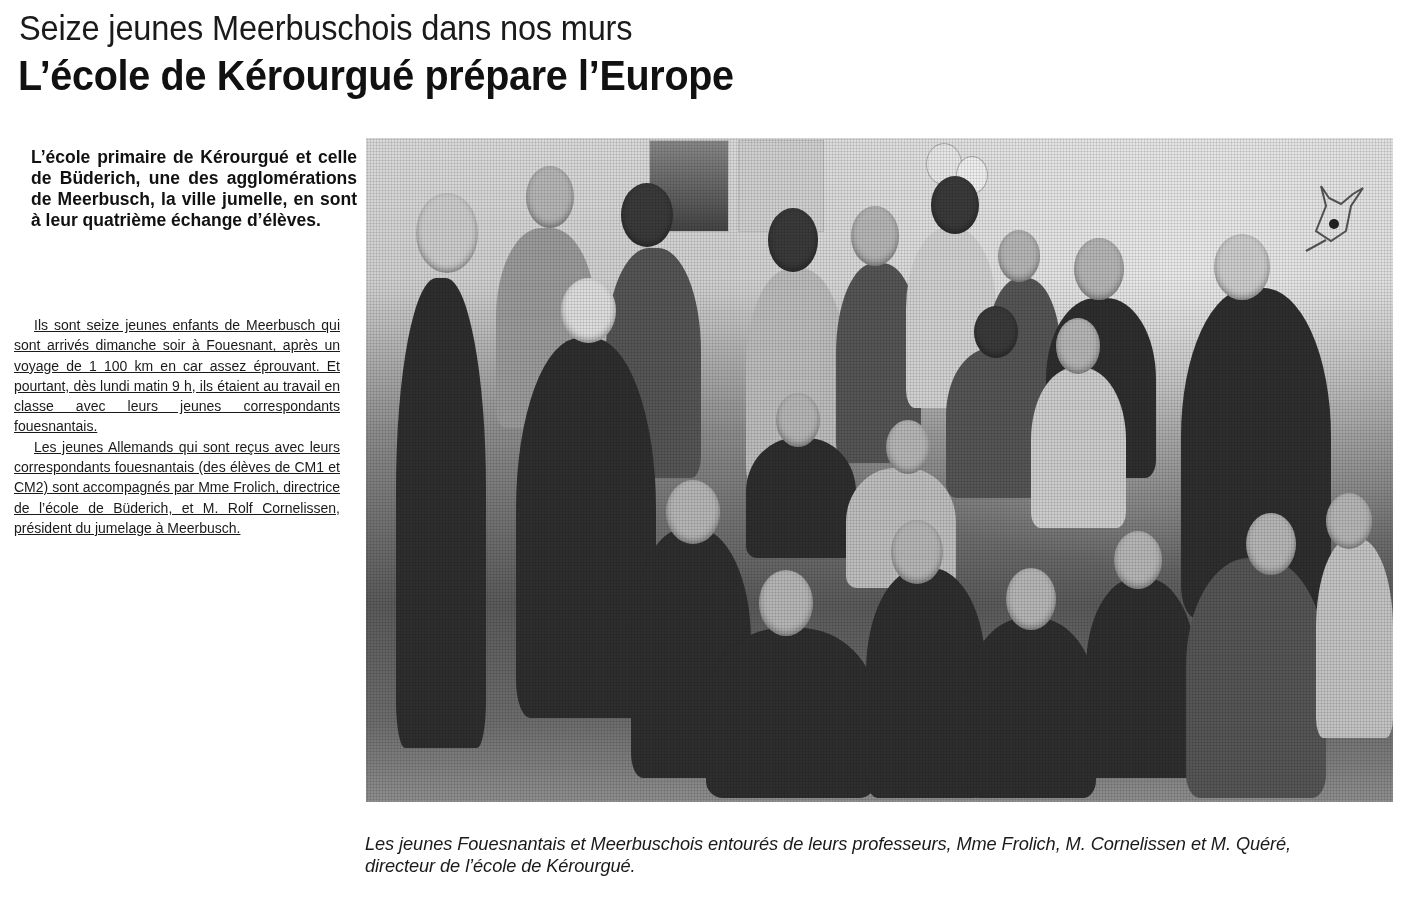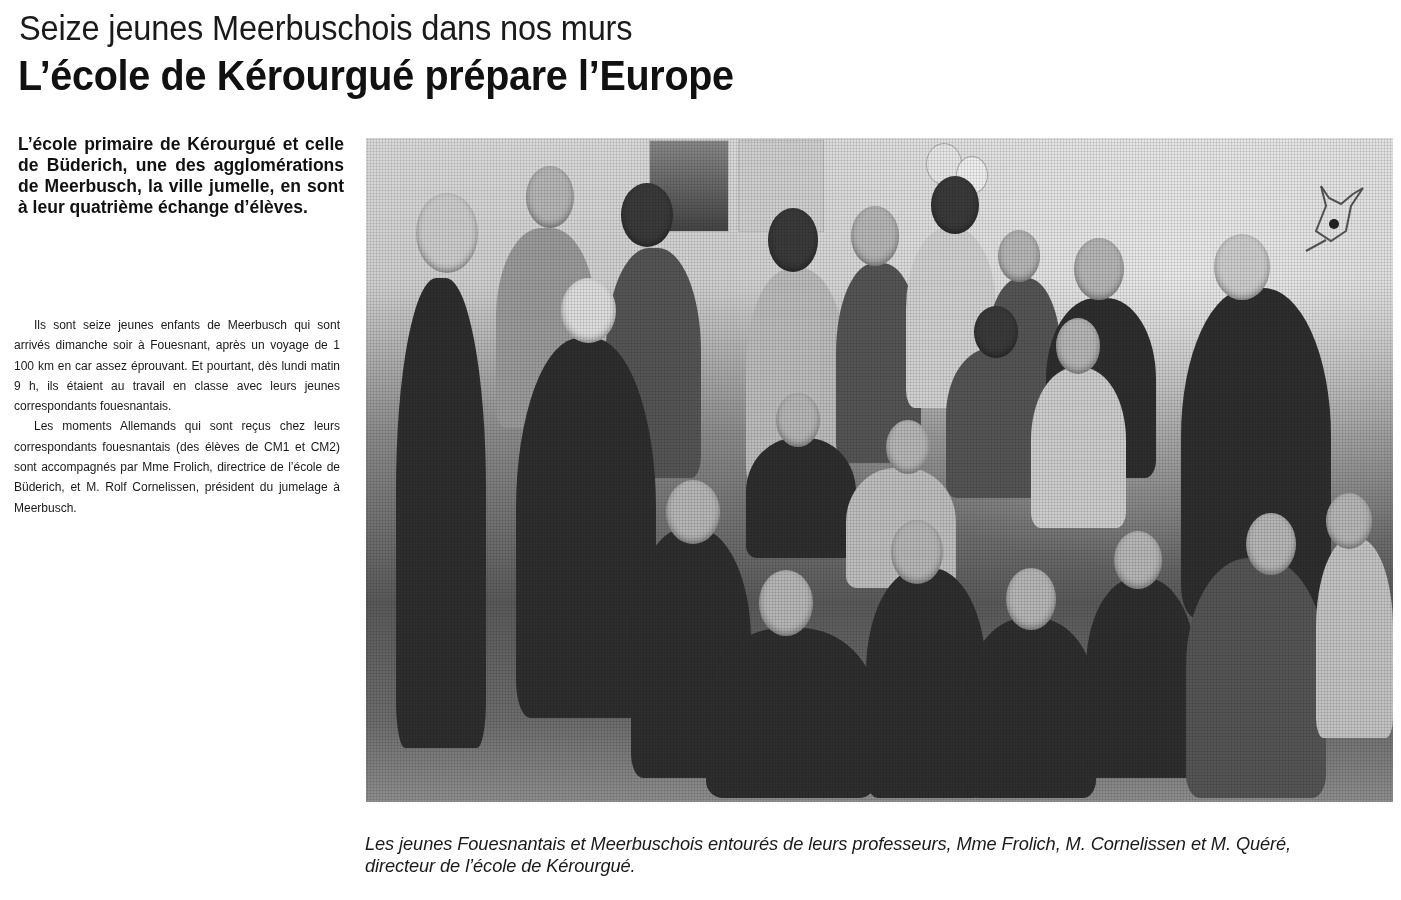--- a/index.html
+++ b/index.html
@@ -43,32 +43,33 @@
     .lead {
       position: absolute;
       left: 17px;
       top: 133px;
       width: 326px;
       font-size: 17.5px;
       font-weight: bold;
       line-height: 21px;
       text-align: justify;
       color: #111;
-      margin: 1px;
+      margin: 14px;
     }
     .body-col {
       position: absolute;
       left: 14px;
       top: 315px;
       width: 326px;
-      font-size: 12px;
+      font-size: 14px;
       line-height: 20.3px;
       color: #1a1a1a;
       text-align: justify;
       hyphens: manual;
+      text-decoration: underline;
     }
     .body-col p {
       margin: 0;
       text-indent: 20px;
     }
     .photo {
       position: absolute;
       left: 366px;
       top: 138px;
       width: 1027px;
@@ -133,21 +134,21 @@
 </head>
 <body>
 
 <div class="kicker">Seize jeunes Meerbuschois dans nos murs</div>
 <h1 class="headline">L’école de Kérourgué prépare l’Europe</h1>
 
 <p class="lead">L’école primaire de Kérourgué et celle de Büderich, une des agglomérations de Meerbusch, la ville jumelle, en sont à leur quatrième échange d’élèves.</p>
 
 <div class="body-col">
   <p>Ils sont seize jeunes enfants de Meerbusch qui sont arrivés dimanche soir à Fouesnant, après un voyage de 1 100 km en car assez éprouvant. Et pourtant, dès lundi matin 9 h, ils étaient au travail en classe avec leurs jeunes correspondants fouesnantais.</p>
-  <p>Les moments Allemands qui sont reçus chez leurs correspondants fouesnantais (des élèves de CM1 et CM2) sont accompagnés par Mme Frolich, directrice de l’école de Büderich, et M. Rolf Cornelissen, président du jumelage à Meerbusch.</p>
+  <p>Les jeunes Allemands qui sont reçus avec leurs correspondants fouesnantais (des élèves de CM1 et CM2) sont accompagnés par Mme Frolich, directrice de l’école de Büderich, et M. Rolf Cornelissen, président du jumelage à Meerbusch.</p>
 </div>
 
 <div class="photo" title="Group photo of school children with teachers in a classroom">
 
   <div class="poster dark" style="left:283px;top:2px;width:78px;height:90px;"></div>
   <div class="poster" style="left:372px;top:2px;width:84px;height:90px;background:#cfcfcf;"></div>
 
   <div style="position:absolute;left:560px;top:5px;width:34px;height:40px;border-radius:50%;background:#e6e6e6;border:1px solid #aaa;"></div>
   <div style="position:absolute;left:590px;top:18px;width:30px;height:36px;border-radius:50%;background:#eee;border:1px solid #aaa;"></div>
 

